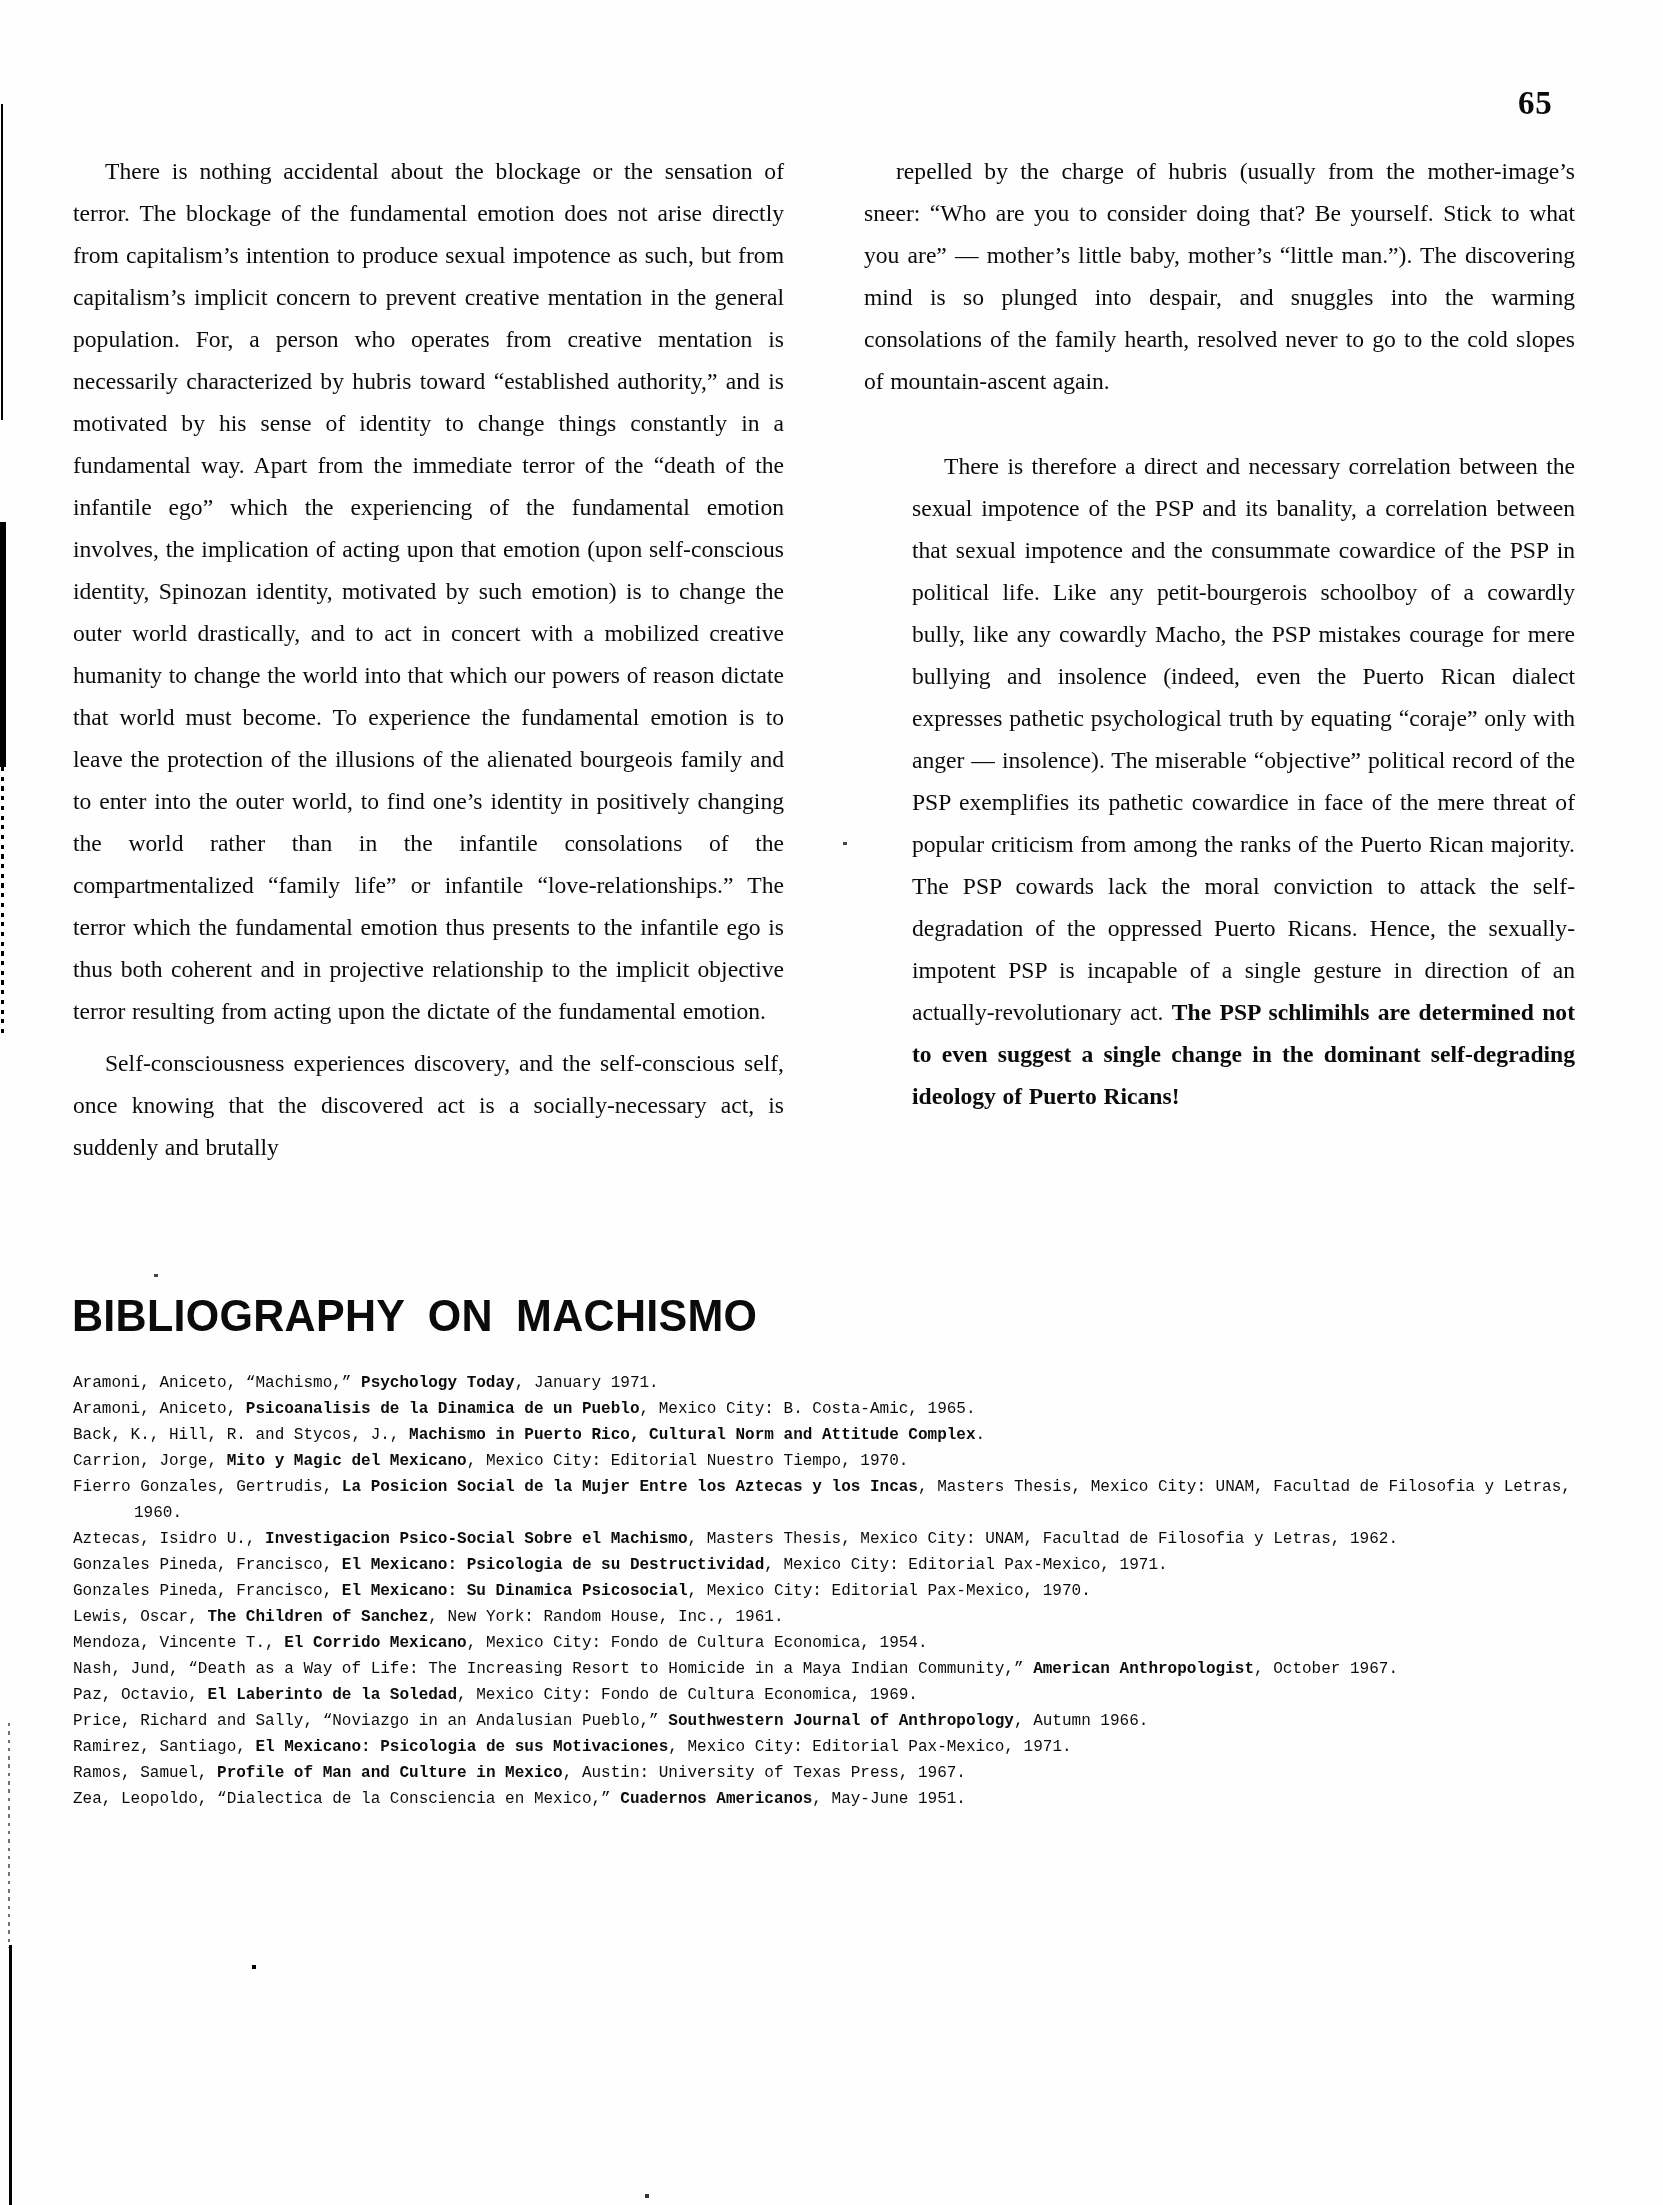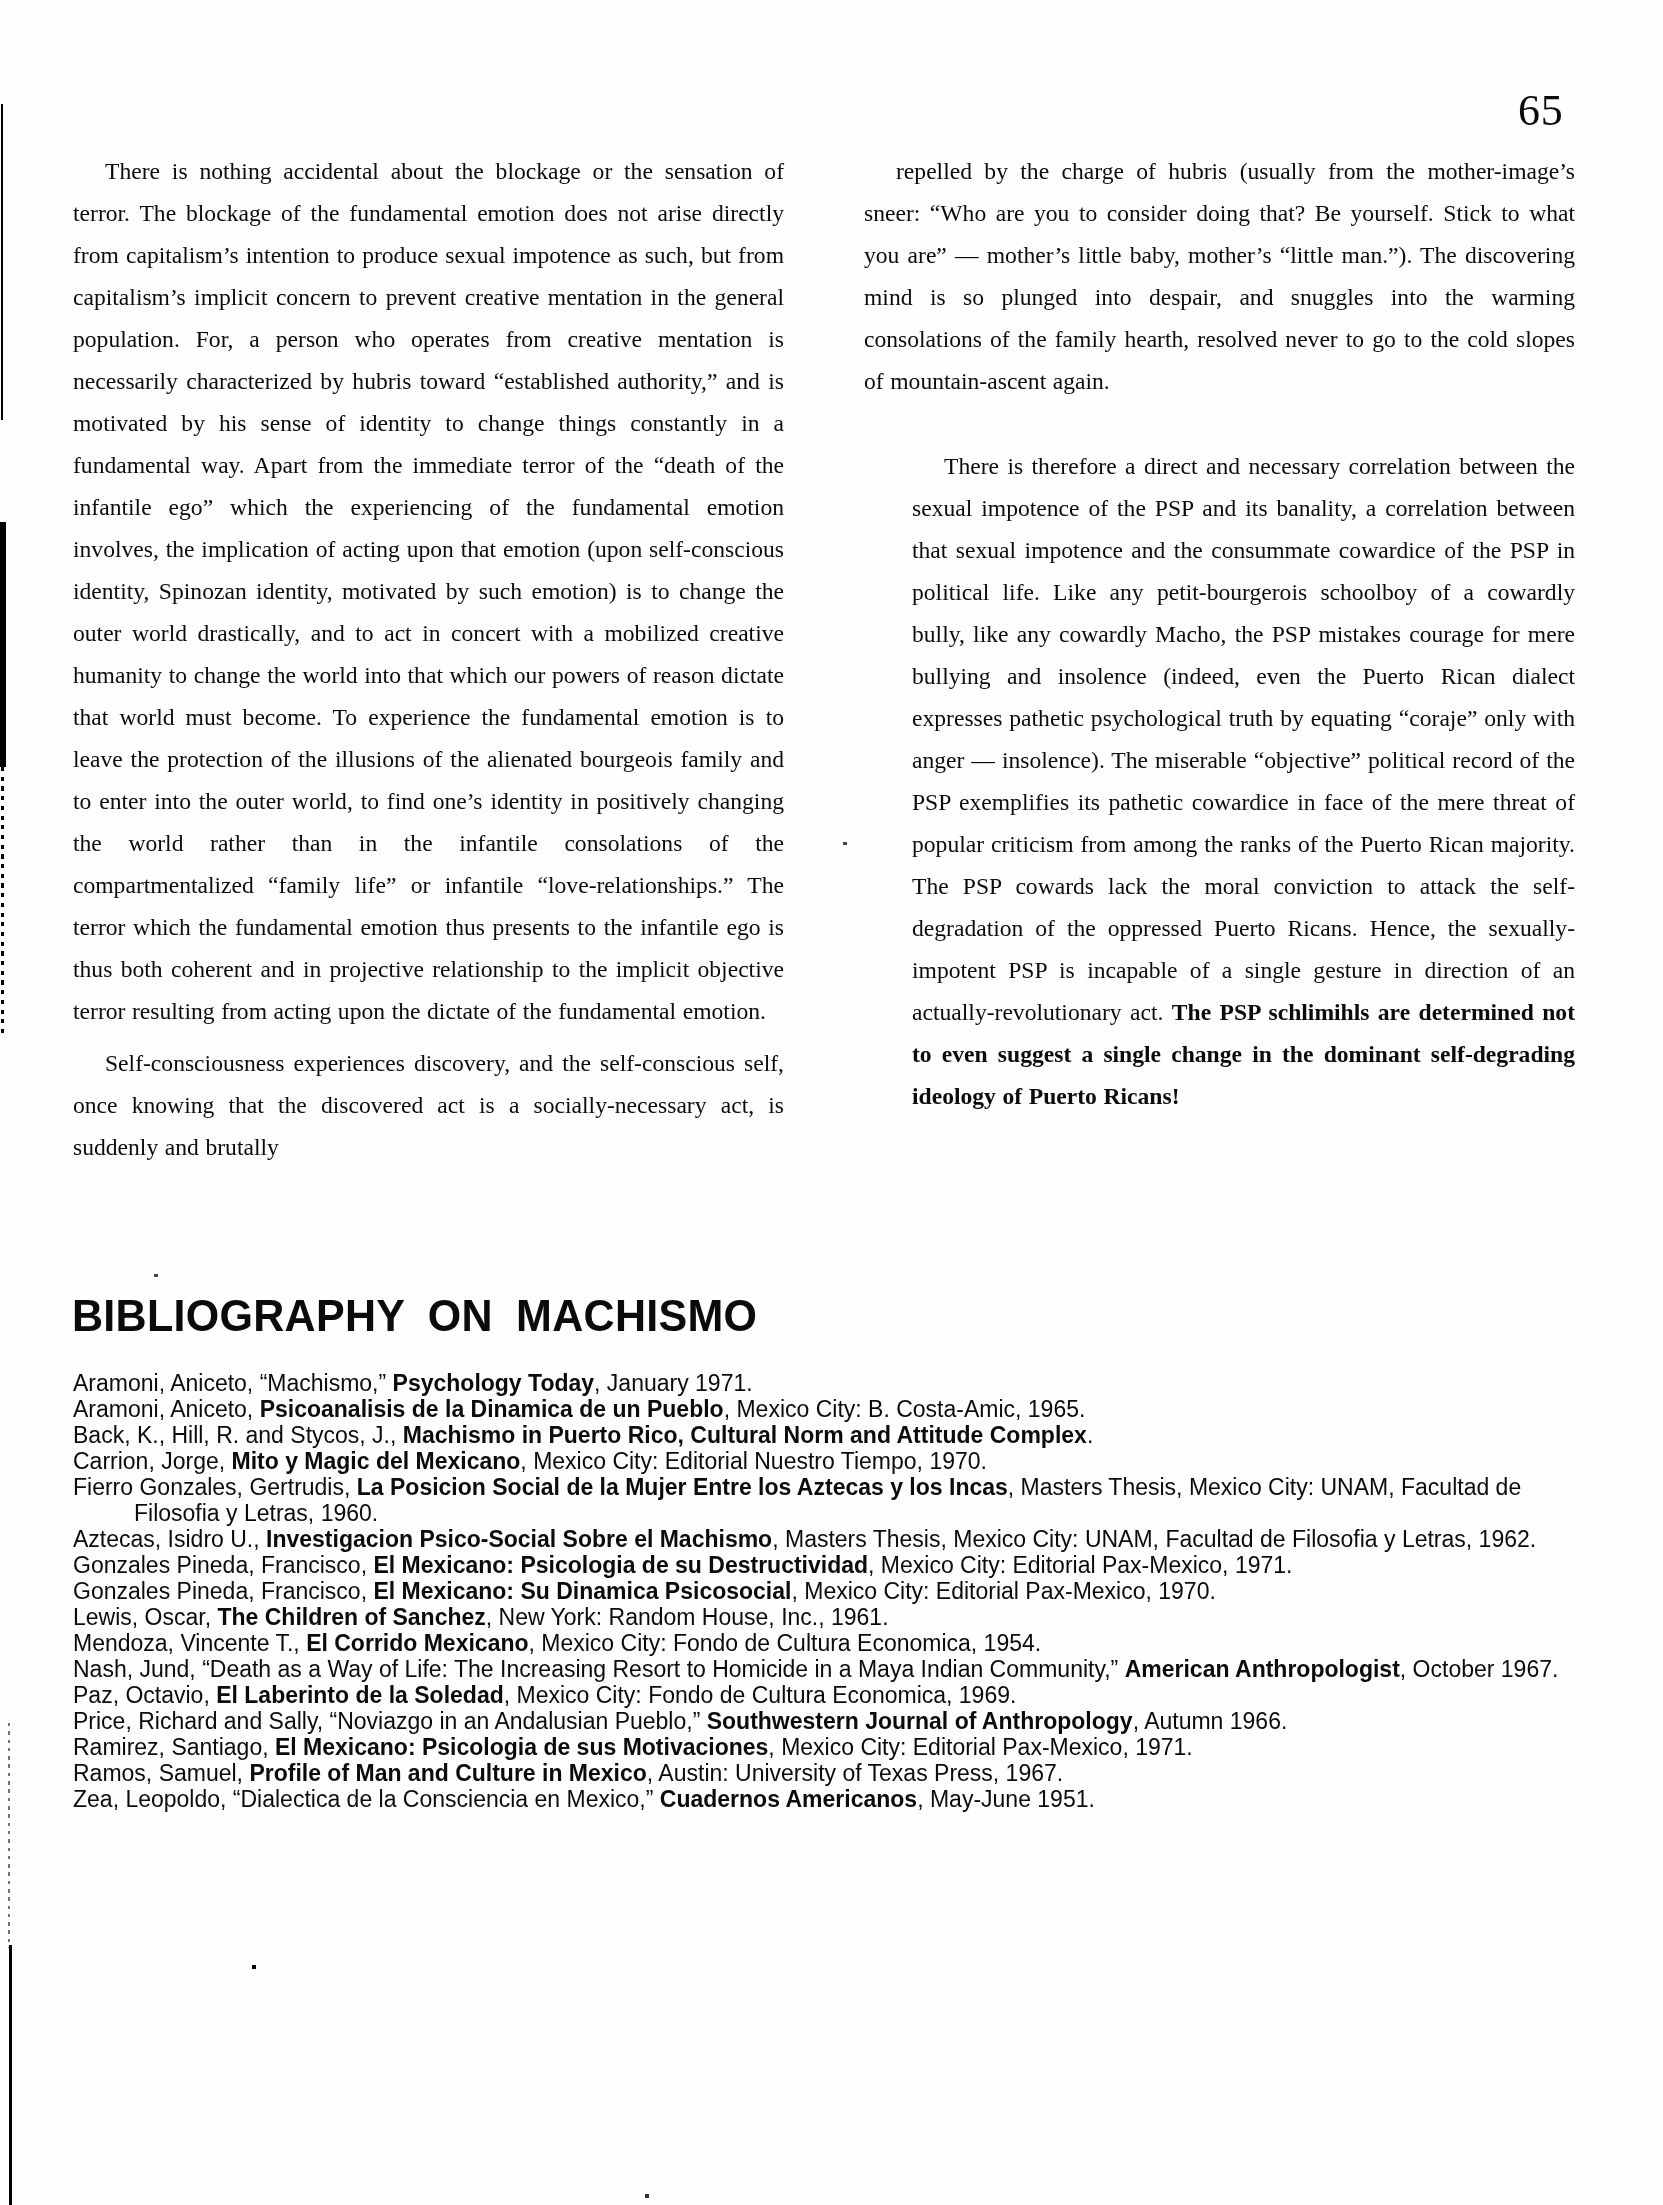--- a/index.html
+++ b/index.html
@@ -15,22 +15,22 @@
     color: #0b0b0b;
     font-family: "Liberation Serif", serif;
     overflow: hidden;
   }
 
   
   .page-number {
     position: absolute;
     left: 1518px;
     top: 85px;
-    font-size: 44px;
-    font-weight: normal;
+    font-size: 33px;
+    font-weight: bold;
     letter-spacing: 0.7px;
   }
 
   
   .col {
     position: absolute;
     top: 150px;
     width: 711px;
     font-size: 23.6px;
     line-height: 42px;
@@ -63,22 +63,22 @@
     word-spacing: 11px;
     transform: scaleY(1.04);
     transform-origin: left top;
     white-space: nowrap;
   }
   .bib-list {
     position: absolute;
     left: 73px;
     top: 1370px;
     width: 1522px;
-    font-family: Liberation Sans, sans-serif;
-    font-size: 23px;
+    font-family: Liberation Mono, monospace;
+    font-size: 16px;
     line-height: 26px;
     text-align: left;
   }
   .bib-entry {
     padding-left: 61px;
     text-indent: -61px;
   }
 
   
   .artifact { position: absolute; background: #000; }

